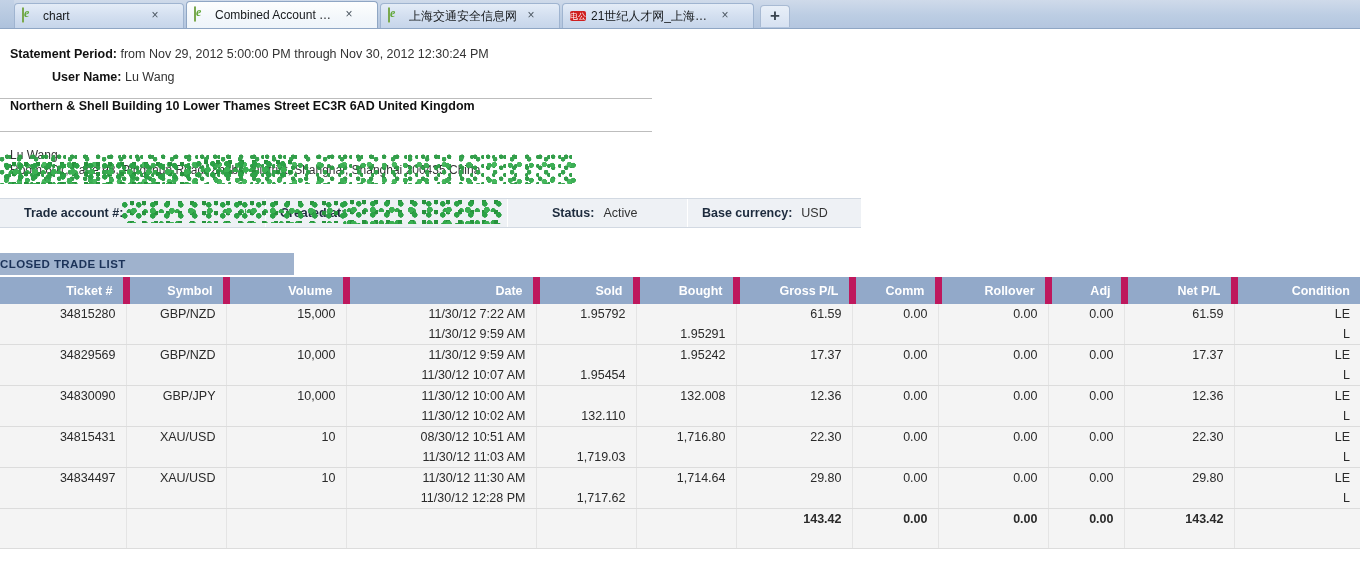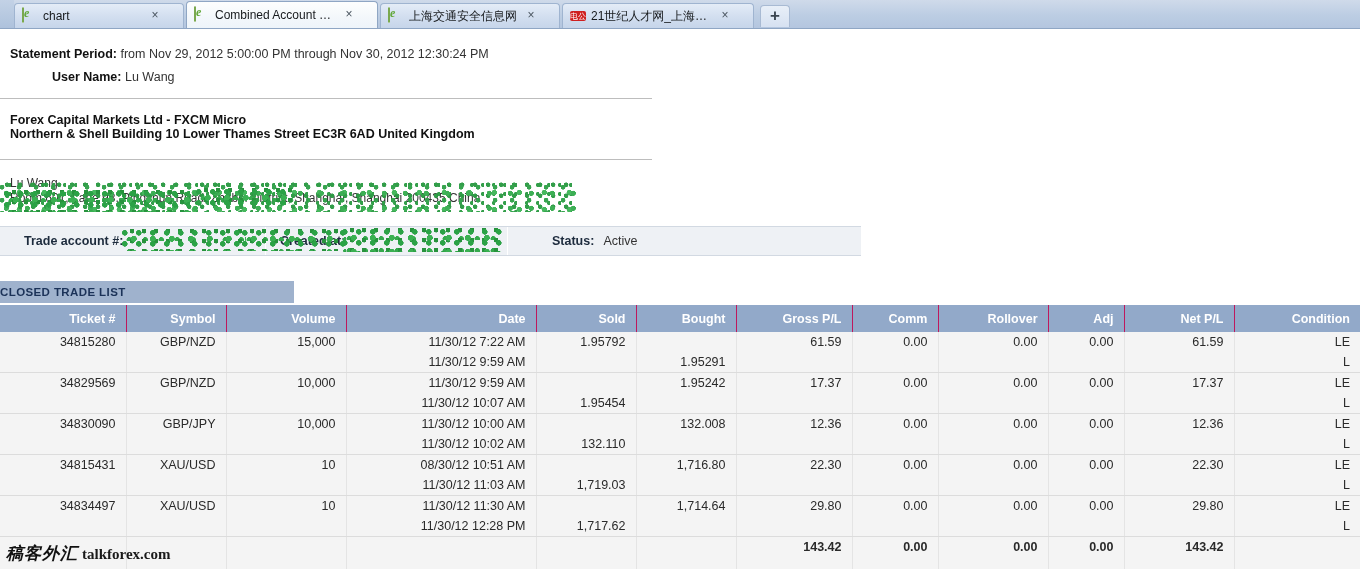--- a/index.html
+++ b/index.html
@@ -267,21 +267,21 @@
     font-size: 12.5px;
     margin-top: 2px;
   }
   table.trades thead th {
     background: #92a9c9;
     color: #ffffff;
     font-weight: bold;
     font-size: 12.5px;
     height: 27px;
     padding: 0 10px;
-    border-right: 1px solid #be185d;
+    border-right: 7px solid #be185d;
     box-sizing: border-box;
     white-space: nowrap;
   }
   table.trades thead th.last { border-right: none; }
   th.l, td.l { text-align: right; }
   th.r, td.r { text-align: right; }
 
   table.trades tbody td {
     background: #f4f4f4;
     color: #2a2a2a;
@@ -381,21 +381,20 @@
       <span class="meta-val">from Nov 29, 2012 5:00:00 PM through Nov 30, 2012 12:30:24 PM</span>
     </div>
 
     <div class="meta-line indent">
       <span class="meta-label">User Name:</span>
       <span class="meta-val">Lu Wang</span>
     </div>
 
     <div class="rule"></div>
 
-    <div class="firm">Forex Capital Markets Ltd - FXCM Micro</div>
     <div class="firm" style="padding-top:0">Northern &amp; Shell Building 10 Lower Thames Street EC3R 6AD United Kingdom</div>
 
     <div class="rule" style="margin-top:18px"></div>
 
     <div class="addr-wrap">
       <div class="addr-text">Lu Wang</div>
       <div class="addr-text">Room 601, Lane 98, Pingshun Road, Zhabei District, Shanghai, Shanghai 200435 China</div>
       <div class="redact redact-a"></div>
       <div class="redact-blob" style="left:4px;  top:14px; width:186px; height:22px;"></div>
       <div class="redact-blob" style="left:196px; top:12px; width:96px; height:20px;"></div>
@@ -409,20 +408,24 @@
       </div>
       <div class="acct-cell c2">
         <span class="acct-lbl">Created at:</span>
         <span class="acct-val"></span>
         <span class="redact-blob" style="left:-24px; top:2px; width:104px; height:22px;"></span>
         <span class="redact-blob" style="left:76px; top:1px; width:160px; height:24px;"></span>
       </div>
       <div class="acct-cell c3">
         <span class="acct-lbl">Status:</span>
         <span class="acct-val">Active</span>
+      </div>
+      <div class="acct-cell c4">
+        <span class="acct-lbl">Base currency:</span>
+        <span class="acct-val">USD</span>
       </div>
     </div>
 
     <div class="section-title">CLOSED TRADE LIST</div>
 
     <table class="trades">
       <colgroup>
         <col style="width:126px">
           <col style="width:100px">
           <col style="width:120px">
@@ -600,18 +603,14 @@
           <td class="r">0.00</td>
           <td class="r">0.00</td>
           <td class="r">0.00</td>
           <td class="r">143.42</td>
           <td></td>
         </tr>
       </tbody>
     </table>
   </div>
 
-  <div class="watermark">
-    <span class="wm-cn">稿客外汇</span>
-    <span class="wm-en">talkforex.com</span>
-  </div>
 
 </div>
 
 </body></html>

